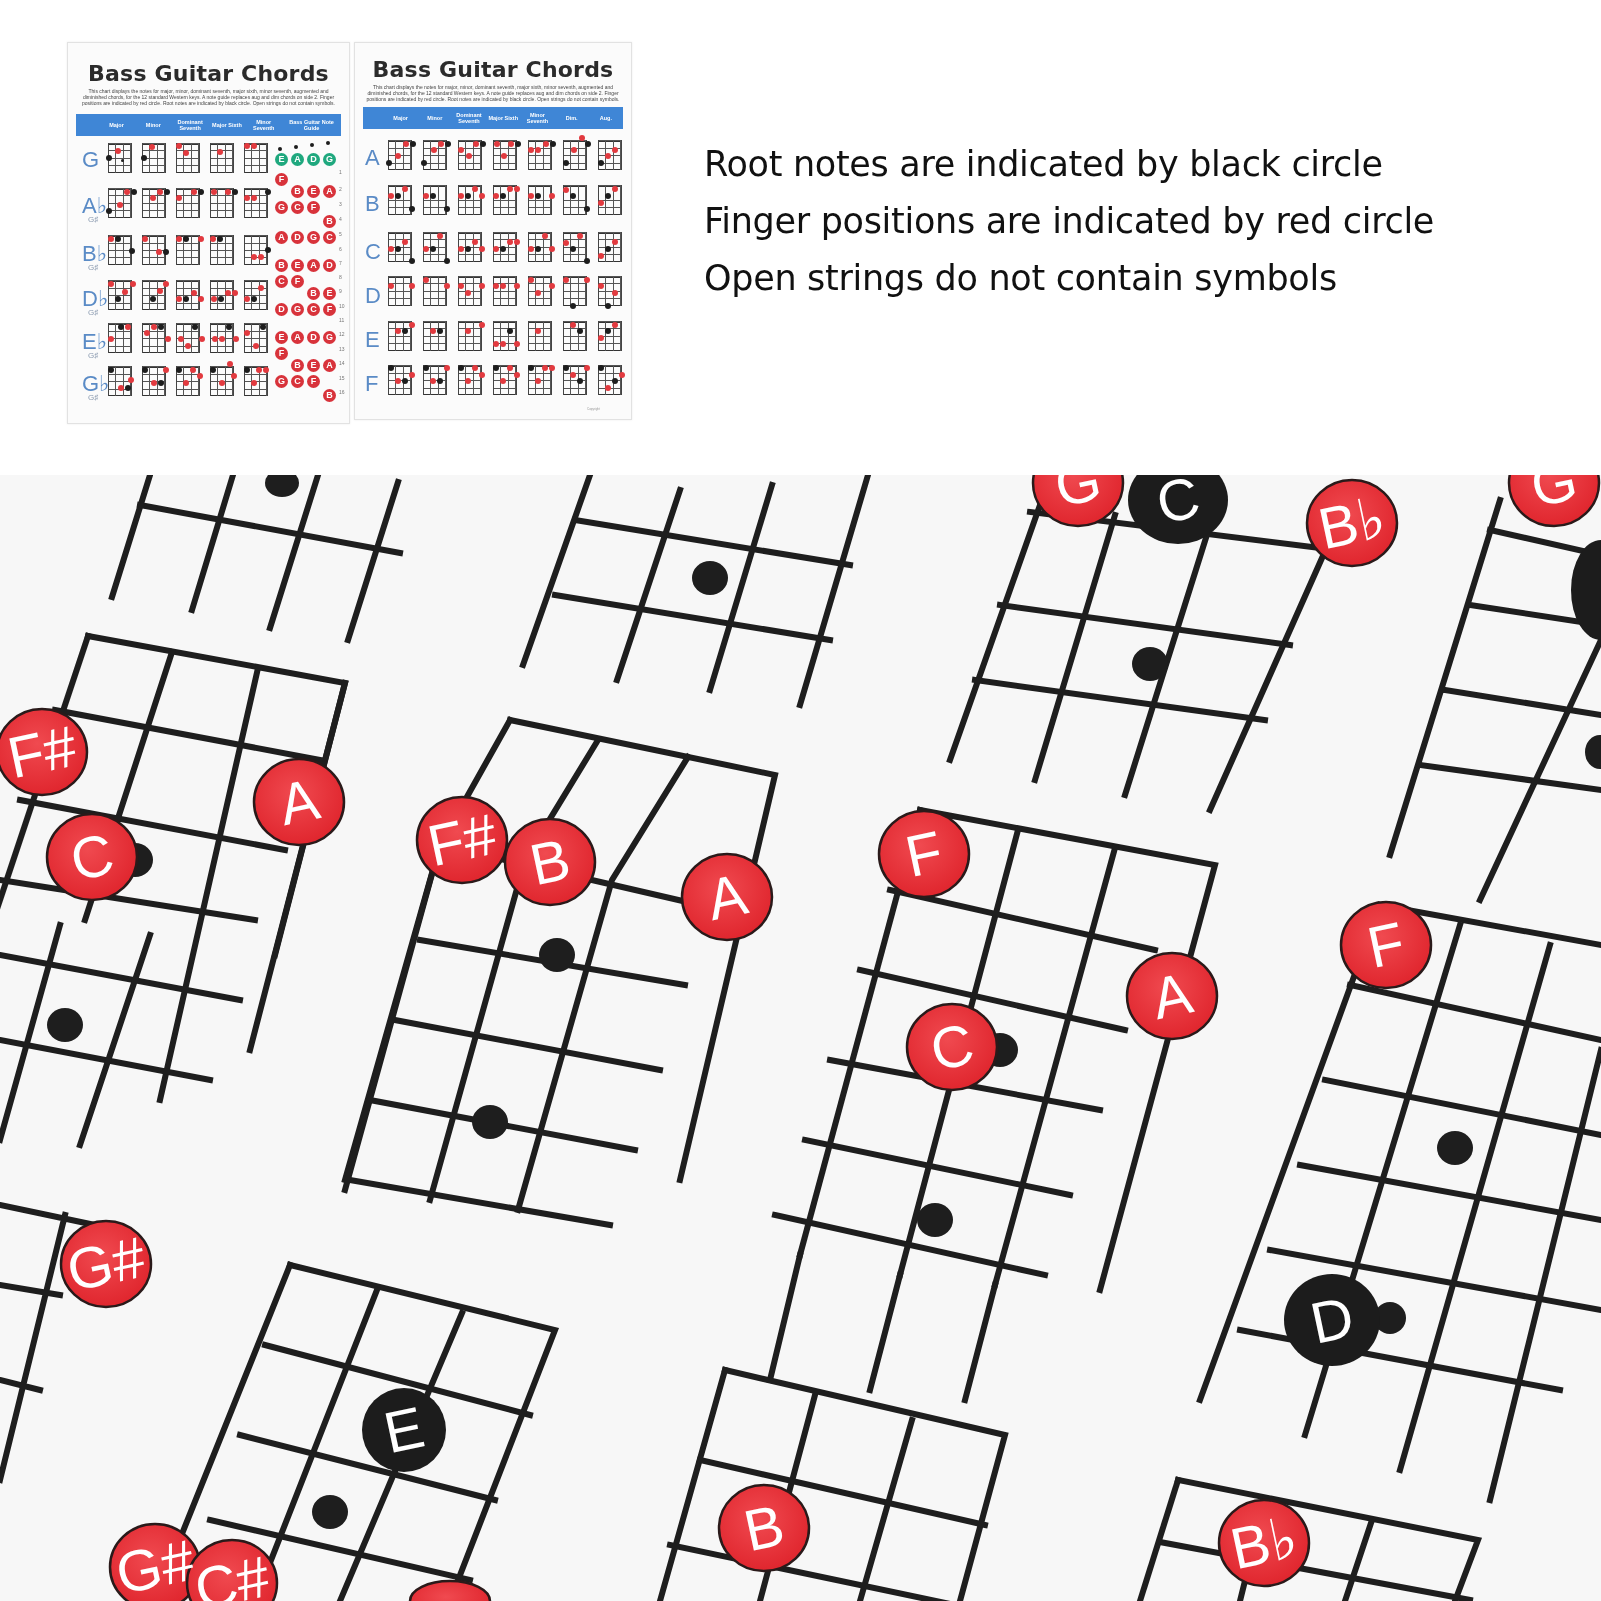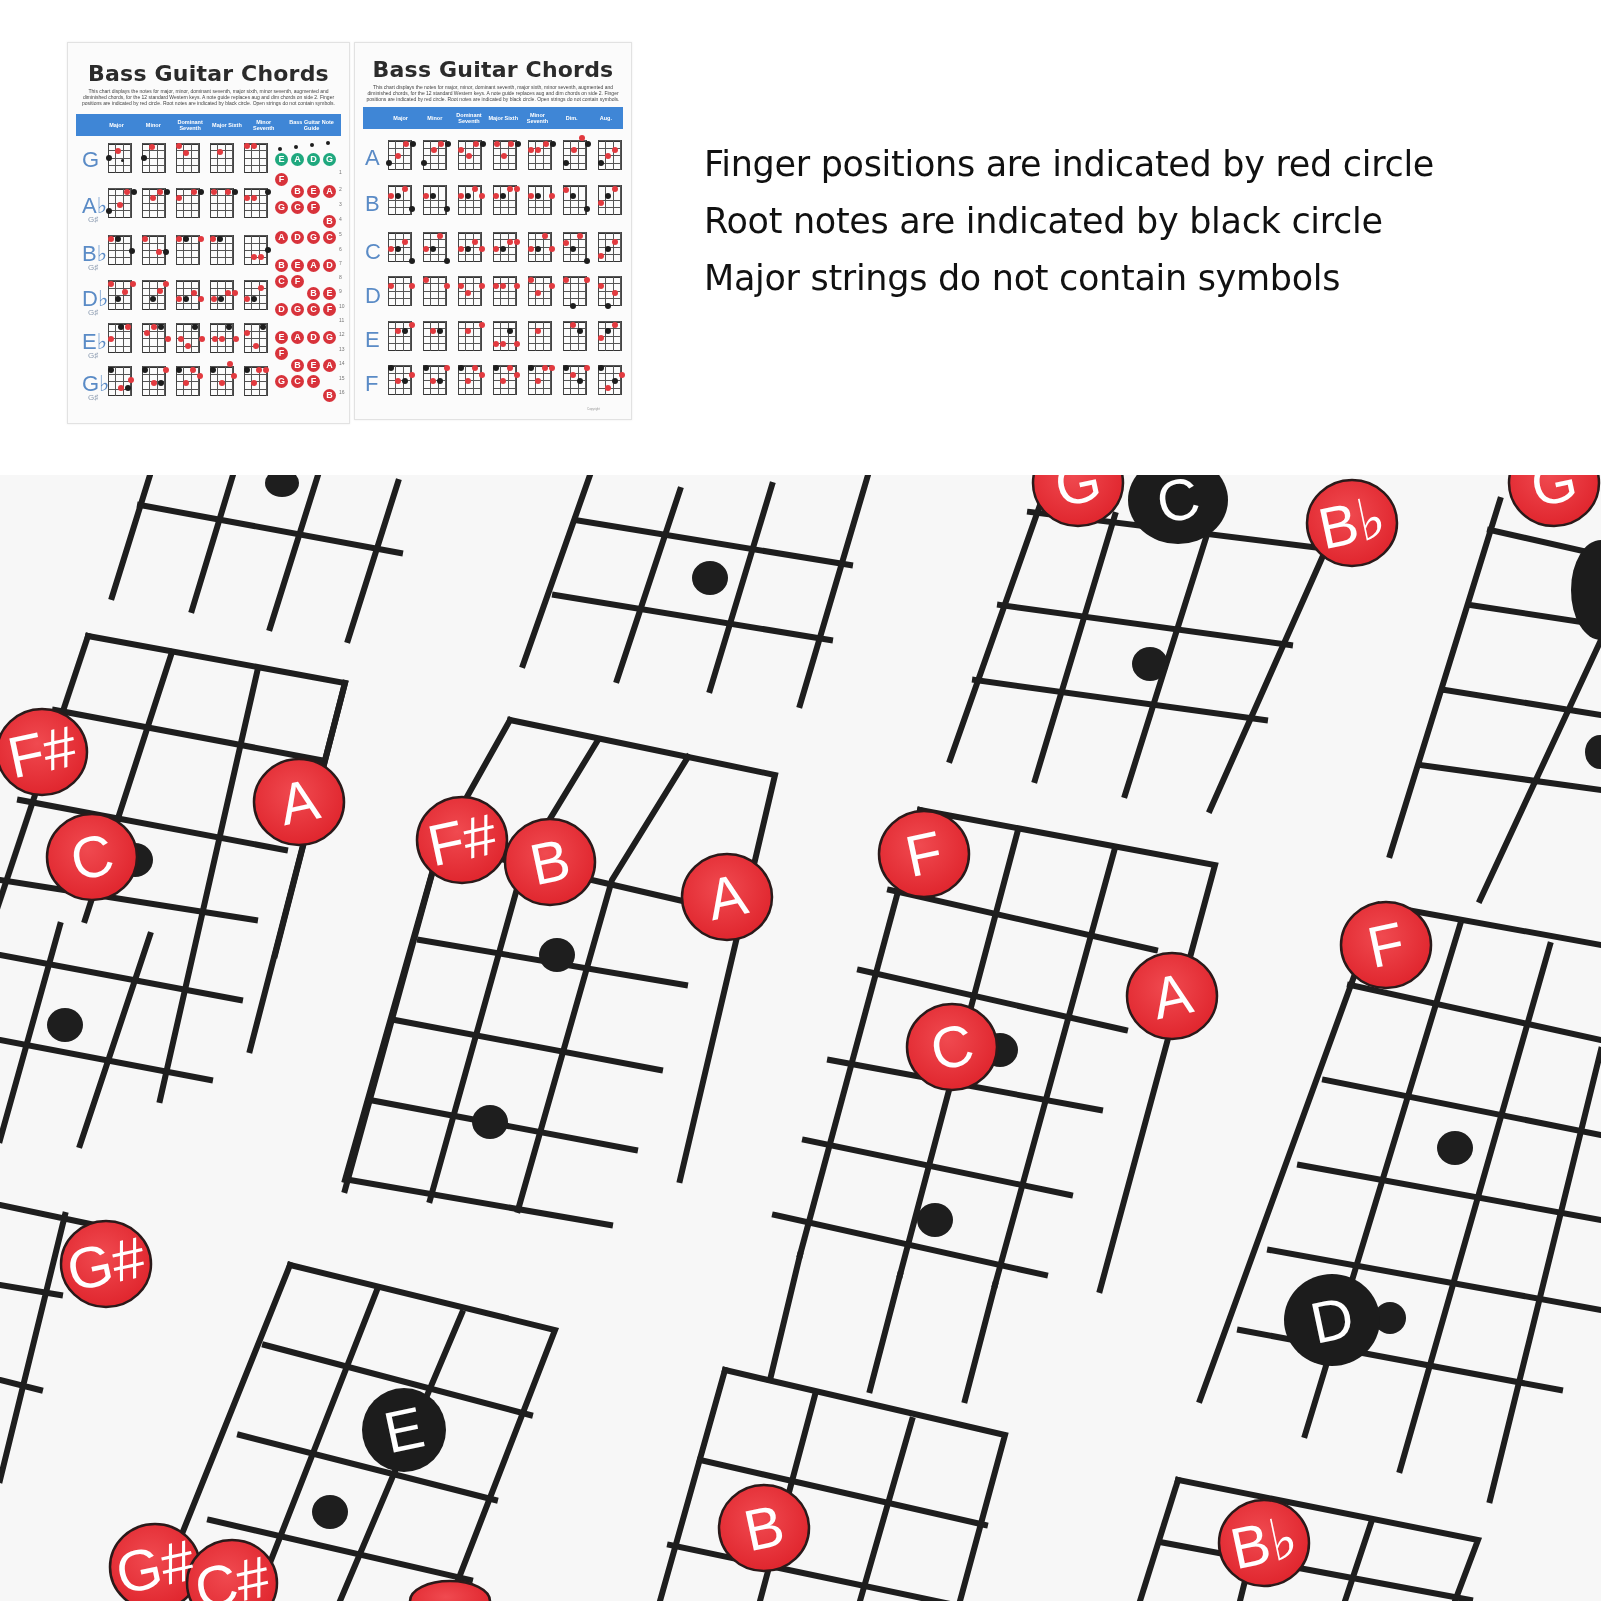--- a/index.html
+++ b/index.html
@@ -472,23 +472,23 @@
       <div class="md b" style="left:222px;top:335px"></div>
     <div class="md b" style="left:243px;top:322px"></div>
       <div class="md r" style="left:264px;top:329px"></div>
       <div class="md b" style="left:257px;top:335px"></div>
       <div class="md r" style="left:250px;top:342px"></div>
   </div>
   <div class="copyright" style="left:232px;top:364px;">Copyright</div>
 </div>
 
 <div class="legend">
+  <div>Root notes are indicated by black circle</div>
   <div>Finger positions are indicated by red circle</div>
-  <div>Root notes are indicated by black circle</div>
-  <div>Major strings do not contain symbols</div>
+  <div>Open strings do not contain symbols</div>
 </div>
 
 <div class="closeup">
   <svg width="1601" height="1126" viewBox="0 475 1601 1126" xmlns="http://www.w3.org/2000/svg">
     <defs>
       <radialGradient id="rg" cx="45%" cy="40%" r="60%">
         <stop offset="0%" stop-color="#f04a50"></stop>
         <stop offset="100%" stop-color="#e0262e"></stop>
       </radialGradient>
     </defs>

